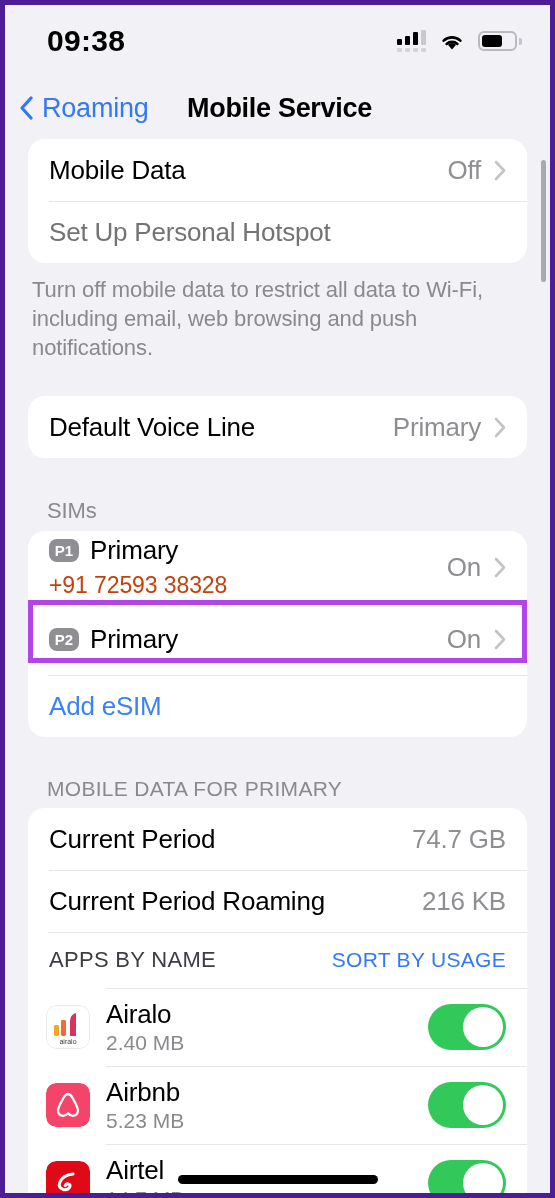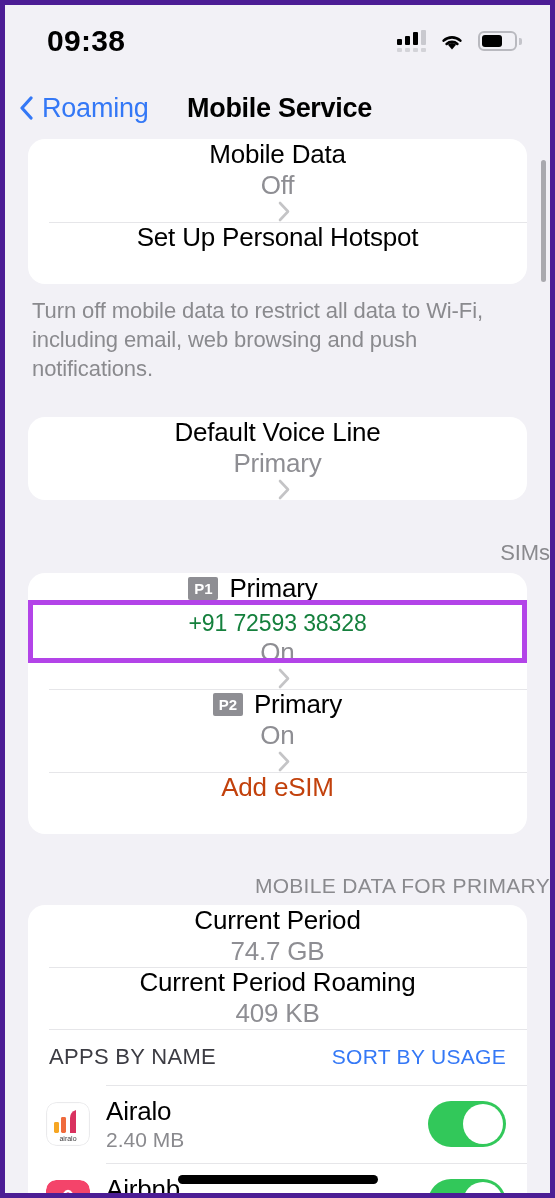--- a/index.html
+++ b/index.html
@@ -156,21 +156,20 @@
     border-radius: 17px;
     overflow: hidden;
   }
   .row {
     position: relative;
     display: flex;
     align-items: center;
     min-height: 62px;
     padding: 0 21px 0 21px;
     box-sizing: border-box;
-    flex-direction: column;
   }
   .row + .row::before {
     content: "";
     position: absolute;
     left: 21px; right: 0; top: 0;
     height: 1px;
     background: #e6e6e9;
   }
   .row .title {
     font-size: 26px;
@@ -181,63 +180,62 @@
   .row .value {
     font-size: 26px;
     color: #8e8e93;
     letter-spacing: -0.2px;
   }
   .row .chevron {
     margin-left: 13px;
     width: 12px; height: 21px;
     flex: none;
   }
-  .row.dim .title { color: #000000; }
-  .row.link .title { color: #c2410c; }
+  .row.dim .title { color: #737373; }
+  .row.link .title { color: #3b82f6; }
 
   .footnote {
     margin: 12px 27px 0 27px;
     font-size: 22px;
     line-height: 29px;
     color: #8a8a8e;
     letter-spacing: -0.1px;
   }
   .group-header {
     margin: 0 0 7px 42px;
     font-size: 22px;
     color: #8a8a8e;
     letter-spacing: -0.1px;
-    text-align: right;
   }
   .group-header.caps {
     font-size: 21px;
     letter-spacing: 0.3px;
   }
 
   
   .sim-badge {
     display: inline-flex;
     align-items: center;
     justify-content: center;
     min-width: 30px;
     height: 23px;
     padding: 0 4px;
     background: #8e8e93;
     color: #fff;
     font-size: 15px;
     font-weight: 700;
-    border-radius: 2px;
+    border-radius: 8px;
     margin-right: 11px;
     box-sizing: border-box;
   }
   .sim-text { display: flex; flex-direction: column; }
   .sim-line1 { display: flex; align-items: center; }
   .sim-sub {
     font-size: 23px;
-    color: #15803d;
+    color: #c2410c;
     margin-top: 6px;
     letter-spacing: -0.1px;
   }
   .row.sim { min-height: 72px; align-items: center; }
 
   
   .apps-head {
     position: relative;
     display: flex;
     align-items: center;
@@ -477,21 +475,21 @@
     <div class="group-header caps">MOBILE DATA FOR PRIMARY</div>
     <div class="card">
       <div class="row">
         <span class="title">Current Period</span>
         <span class="spacer"></span>
         <span class="value">74.7 GB</span>
       </div>
       <div class="row">
         <span class="title">Current Period Roaming</span>
         <span class="spacer"></span>
-        <span class="value">409 KB</span>
+        <span class="value">216 KB</span>
       </div>
 
       <div class="apps-head">
         <span class="left">APPS BY NAME</span>
         <span class="right">SORT BY USAGE</span>
       </div>
 
       <div class="app-row">
         <div class="app-icon">
           <svg viewBox="0 0 44 44">

